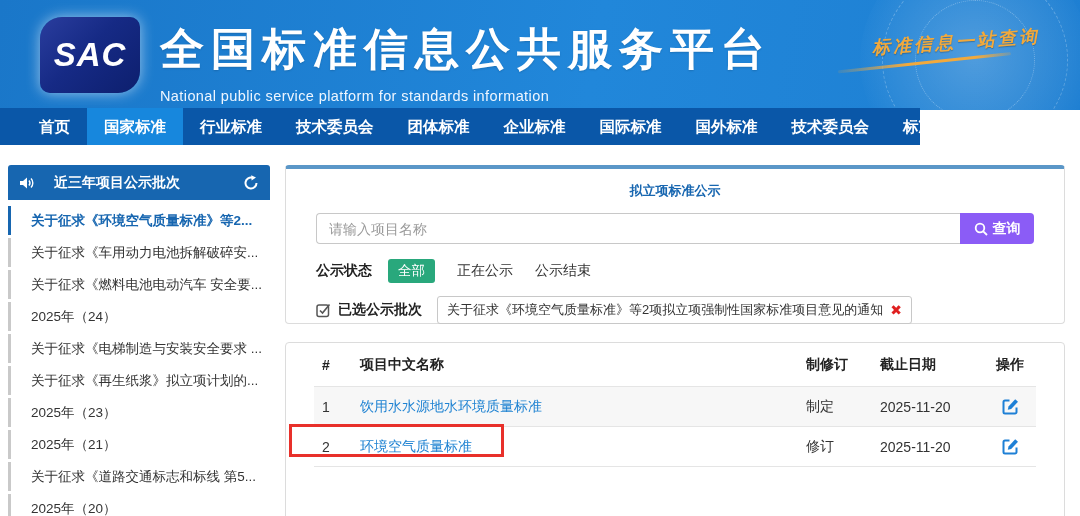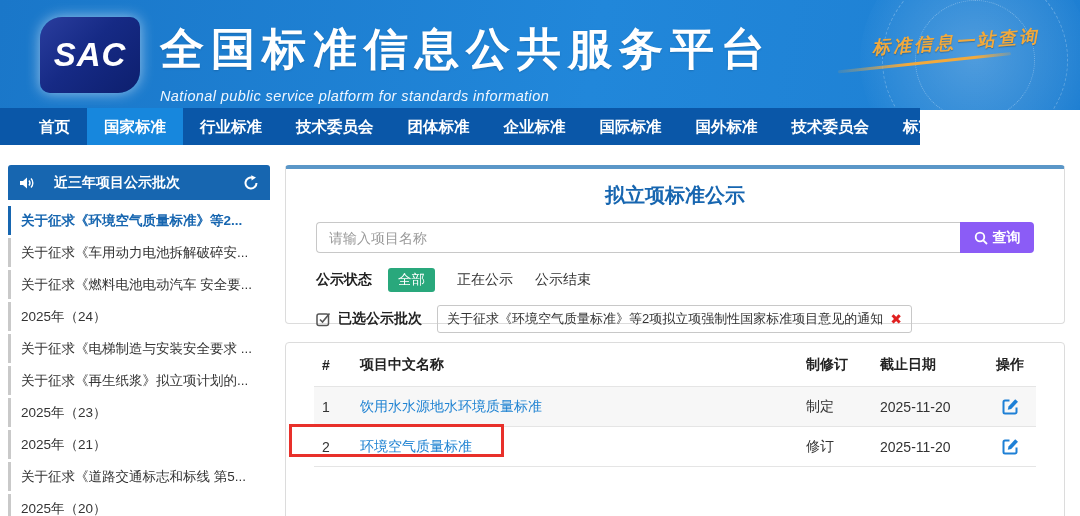--- a/index.html
+++ b/index.html
@@ -35,21 +35,21 @@
     display:flex; align-items:center; justify-content:center;
   }
   .logo span {
     color:#fff; font-size:33px; font-weight:bold; font-style:italic; letter-spacing:1px;
   }
   .hdr-titles { position:absolute; left:160px; top:20px; }
   .hdr-cn {
     color:#fff; font-size:44px; font-weight:bold; letter-spacing:7px;
     text-shadow:0 1px 2px rgba(0,0,0,.15);
   }
-  .hdr-en { color:#eef6ff; font-size:14.5px; margin-top:9px; letter-spacing:.4px;font-style:italic; }
+  .hdr-en { color:#eef6ff; font-size:14.5px; margin-top:9px; letter-spacing:.4px; }
   .slogan {
     position:absolute; right:40px; top:30px; transform:rotate(-4deg);
     color:#f2a93b; font-size:18px; font-weight:bold; font-style:italic; letter-spacing:3px;
     text-shadow:0 1px 1px rgba(0,0,0,.25);
   }
   .slogan::after {
     content:""; position:absolute; left:-36px; right:30px; bottom:-8px; height:3px;
     background:linear-gradient(90deg,rgba(242,169,59,.1),#f2a93b 40%,#f2a93b 80%,rgba(242,169,59,.2));
     transform:rotate(-2deg); border-radius:2px;
   }
@@ -66,33 +66,33 @@
   
   .sidebar { position:absolute; left:8px; top:165px; width:262px; }
   .sb-head {
     height:35px; background:#1766b0; border-radius:3px 3px 0 0;
     display:flex; align-items:center; padding:0 11px; color:#fff;
   }
   .sb-title { font-size:14px; font-weight:bold; margin-left:19px; }
   .sb-refresh { margin-left:auto; cursor:pointer; display:flex; }
   .sb-list { list-style:none; padding-top:3px; }
   .sb-item {
-    height:29px; line-height:29px; margin:3px 0; padding-left:10px;
+    height:29px; line-height:29px; margin:3px 0; padding-left:20px;
     border-left:3px solid #c9c9c9; font-size:13.5px; color:#333;
     white-space:nowrap; overflow:hidden; cursor:pointer;
   }
   .sb-item.selected { border-left-color:#1766b0; color:#1766b0; font-weight:bold; }
   
   .main { position:absolute; left:285px; top:165px; width:780px; }
   .card {
     background:#fff; border:1px solid #dcdcdc; border-radius:4px;
   }
   .card1 { border-top:4px solid #5b97c8; height:159px; padding:0 30px; }
   .panel-title {
-    text-align:center; color:#1766b0; font-size:20px; font-weight:bold;
+    text-align:center; color:#1766b0; font-size:13px; font-weight:bold;
     margin:13px 0 13px;
   }
   .search-group { display:flex; height:31px; }
   .search-input {
     flex:1; border:1px solid #c8c8c8; border-right:none; border-radius:4px 0 0 4px;
     padding:0 12px; font-size:14px; color:#333; outline:none;
     font-family:"Liberation Sans","DejaVu Sans",sans-serif;
   }
   .search-input::placeholder { color:#9a9a9a; }
   .search-btn {

